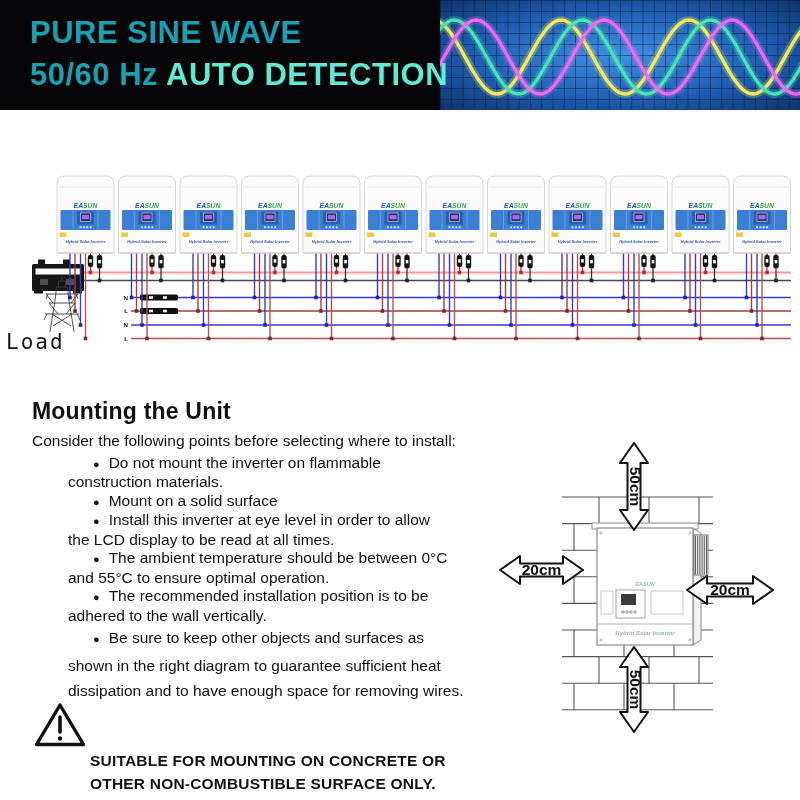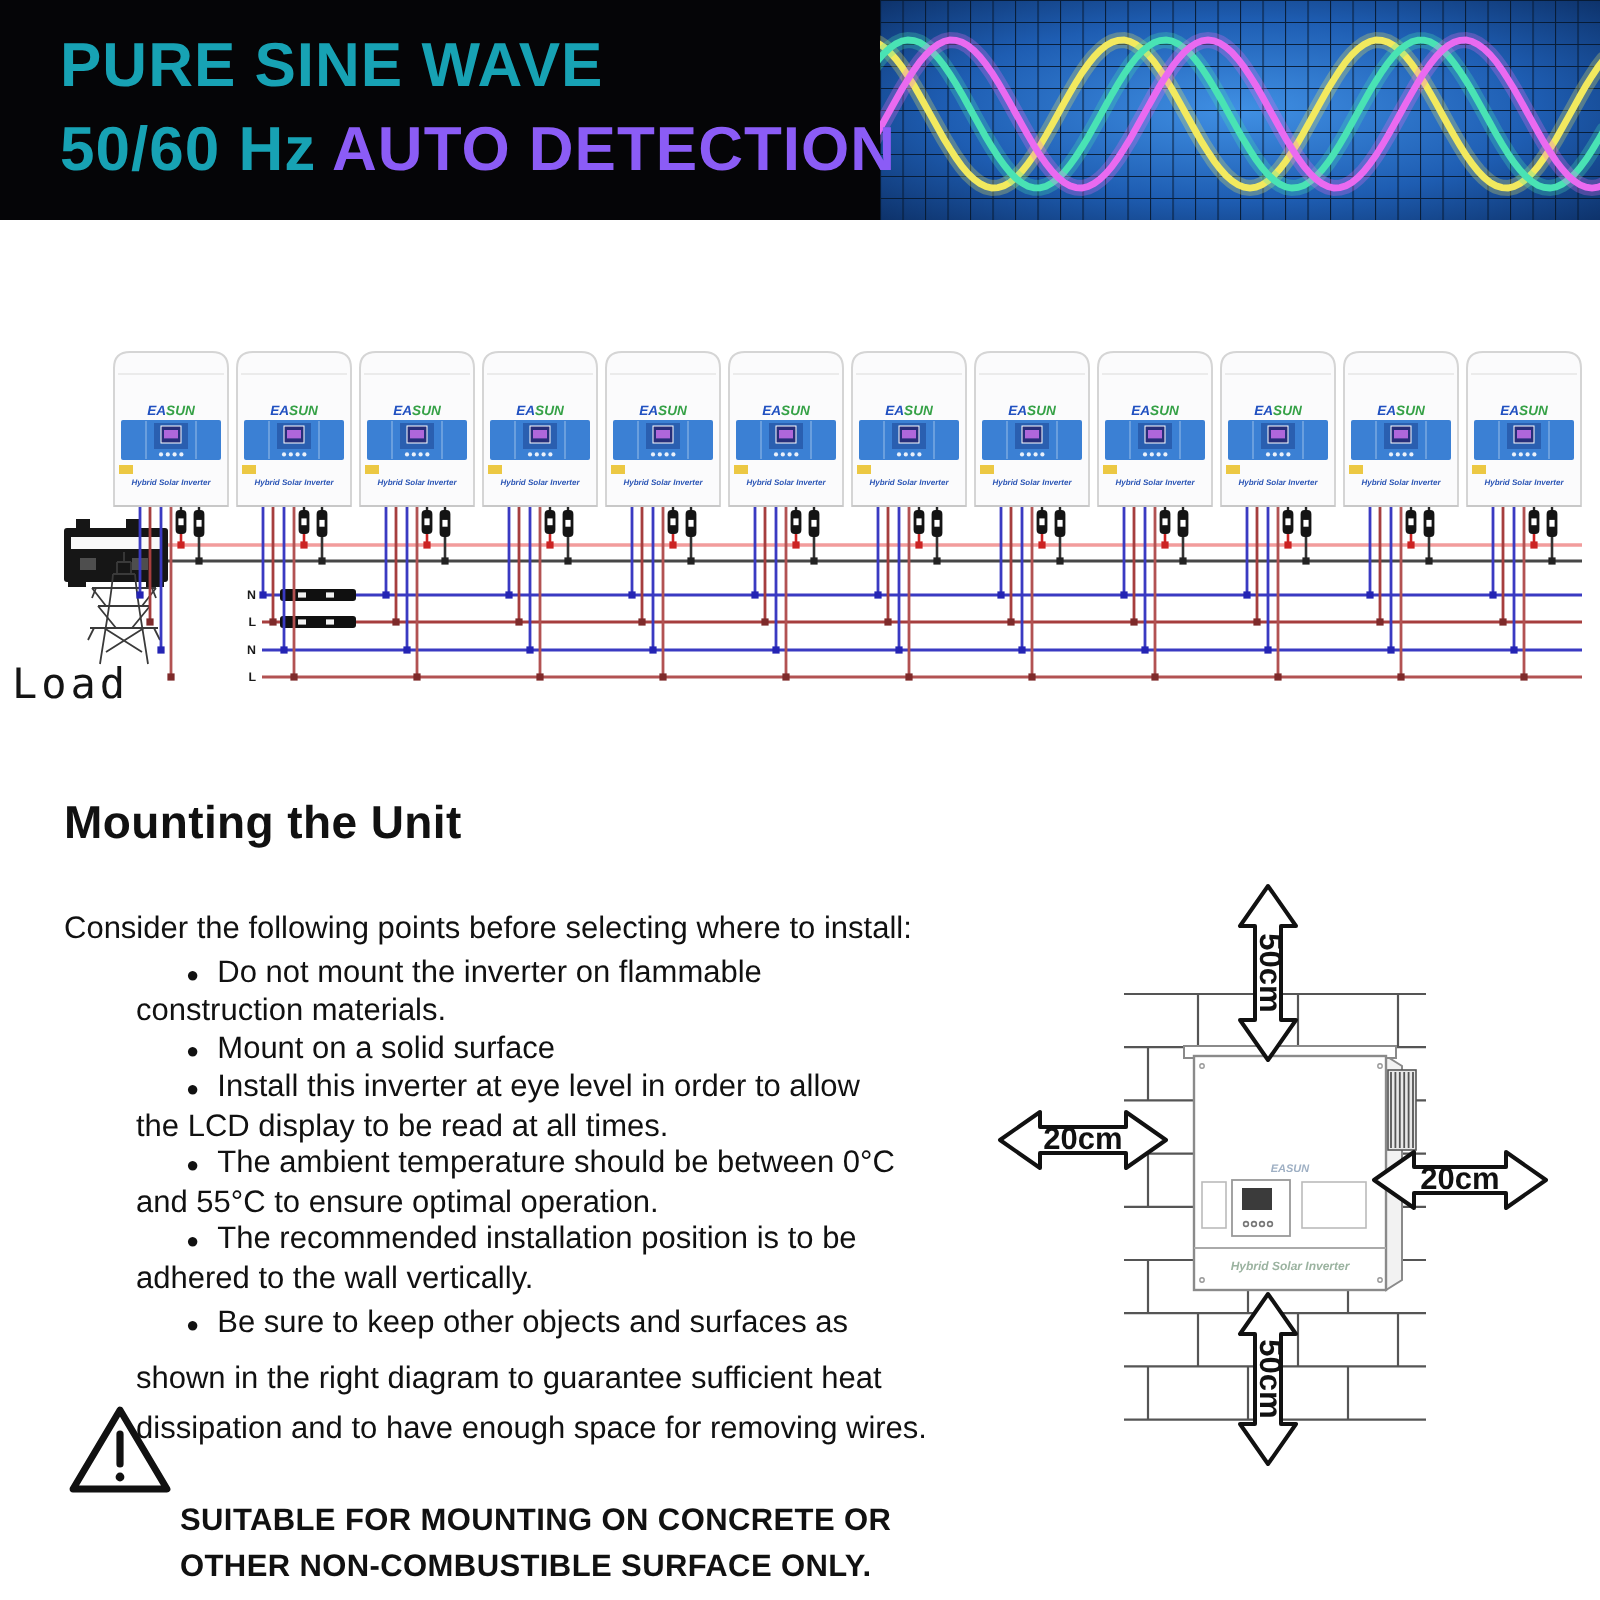--- a/index.html
+++ b/index.html
@@ -6,28 +6,28 @@
   #page{position:relative;width:800px;height:800px;background:#ffffff;overflow:hidden;
         font-family:"Liberation Sans",sans-serif;color:#111;}
 
   
   .banner{position:absolute;left:0;top:0;width:660px;height:110px;background:#050507;}
   .banner-svg{position:absolute;left:440px;top:0;width:360px;height:110px;display:block;}
   .banner-text{position:absolute;left:30px;top:0;width:410px;height:110px;}
   .bt-line1{position:absolute;left:0;top:15px;font-size:31px;font-weight:bold;letter-spacing:.5px;}
   .bt-line2{position:absolute;left:0;top:57px;font-size:31px;font-weight:bold;letter-spacing:.5px;white-space:nowrap;}
   .teal{color:#17a2b4;}
-  .white{color:#8b5cf6;margin-top:40px;}
+  .white{color:#5eead4;margin-top:40px;}
 
   
   .parallel-svg{position:absolute;left:0;top:160px;width:800px;height:200px;display:block;}
 
   
   .mount-head{position:absolute;left:32px;top:398px;font-size:23px;font-weight:bold;letter-spacing:.2px;text-align:right;}
-  .mount-body{position:absolute;left:32px;top:456px;width:444px;font-size:15.5px;line-height:18.5px;}
+  .mount-body{position:absolute;left:32px;top:432px;width:444px;font-size:15.5px;line-height:18.5px;}
   .mount-intro{margin:0 0 3px 0;}
   ul.mount-list{list-style:none;margin:0;padding:0;}
   ul.mount-list li{padding-left:36px;text-indent:25px;white-space:pre-line;line-height:18.5px;}
   ul.mount-list li.loose{line-height:25.5px;}
   .dot{font-size:11px;margin-right:9px;}
 
   .mount-svg{position:absolute;left:480px;top:420px;width:320px;height:320px;display:block;}
 
   
   .warn-icon{position:absolute;left:33px;top:700px;width:54px;height:50px;}

